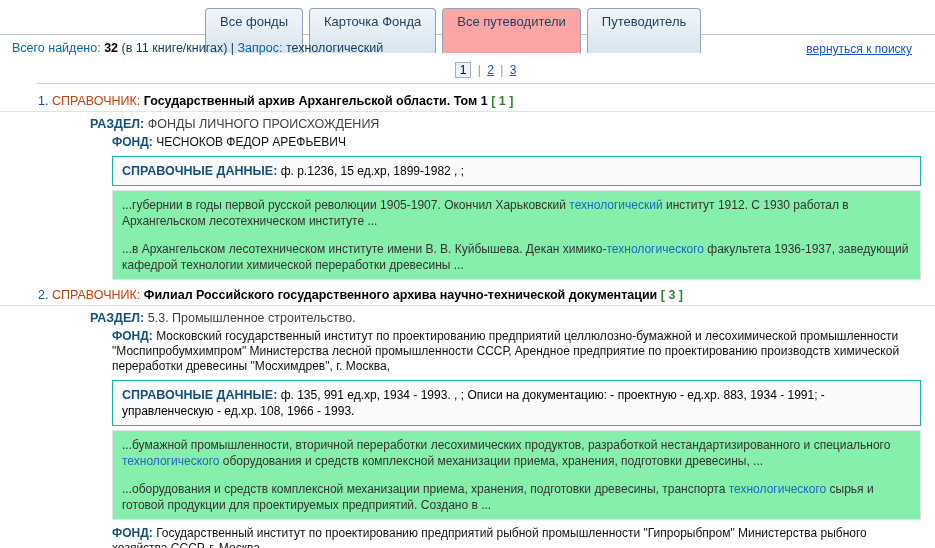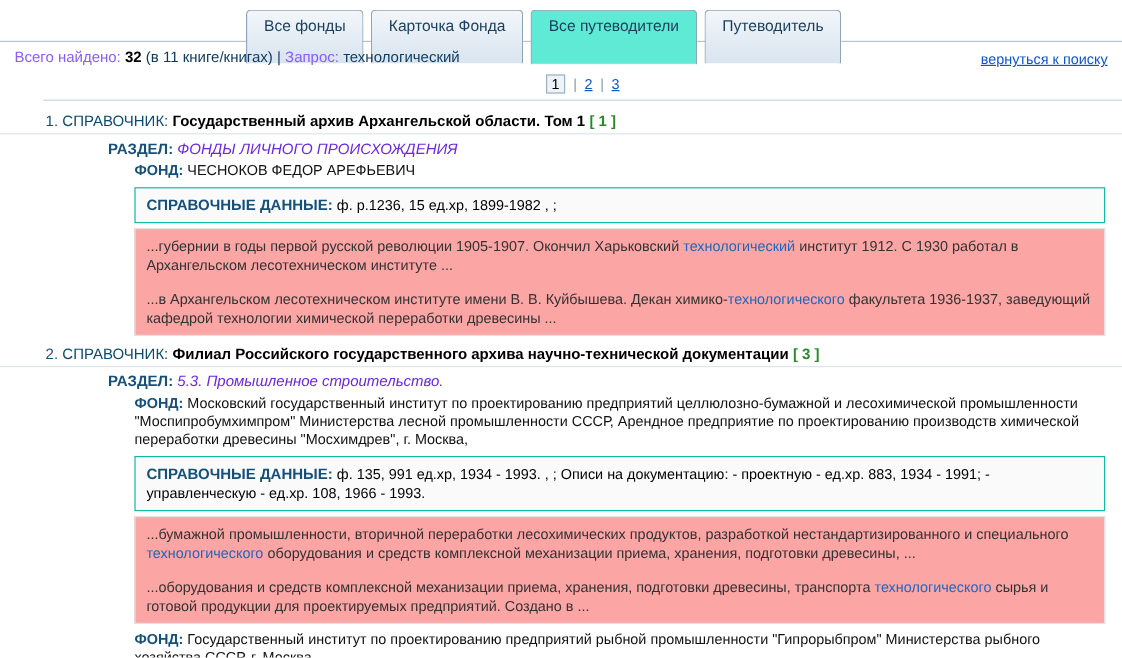--- a/index.html
+++ b/index.html
@@ -27,40 +27,40 @@
     border:1px solid #8fa4b8;
     border-bottom:none;
     border-radius:4px 4px 0 0;
     background:linear-gradient(#f2f6fa,#d8e4ef);
     color:#1a3e5c;
     line-height:14px;
     white-space:nowrap;
     cursor:pointer;
   }
   .tab.active{
-    background:#5eead4;
+    background:#fca5a5;
     color:#1a3e5c;
     position:relative;
     top:1px;
     border-bottom:1px solid #ffffff;
     font-weight:normal;
     text-align:center;
   }
   
   .inforow{
     position:relative;
     padding:6px 10px 2px 12px;
     font-size:12.5px;
     color:#0d3a5c;
     height:18px;
   }
-  .inforow .lbl{color:#8b5cf6;}
+  .inforow .lbl{color:#0369a1;}
   .inforow b{color:#000;}
   .back-link{
-    position:absolute;right:12px;top:7px;
+    position:absolute;right:23px;top:7px;
     color:#1155cc;text-decoration:underline;cursor:pointer;font-size:12px;
   }
   
   .pager{
     text-align:center;
     padding:2px 0 6px 0;
     font-size:12px;
     color:#444;
     border-bottom:1px solid #c9d6e2;
     margin-left:36px;
@@ -77,39 +77,39 @@
   }
   .result{
     padding:0 0 0 0;
   }
   .res-head{
     padding:4px 0 3px 38px;
     font-size:12.5px;
     border-bottom:1px solid #dde5ec;
   }
   .res-num{color:#14507a;}
-  .res-key{color:#0c4a6e;}
+  .res-key{color:#c2410c;}
   .res-title{color:#000;font-weight:bold;}
   .res-count{color:#2a8a2a;font-weight:bold;}
   .block{padding-left:90px;padding-right:14px;}
   .razdel{padding:5px 0 2px 0;font-size:12.5px;}
   .razdel .k{color:#14507a;font-weight:bold;}
-  .razdel .v{color:#6d28d9;font-style:italic;}
+  .razdel .v{color:#404040;}
   .fond{padding:2px 0 2px 22px;font-size:12px;line-height:15px;}
   .fond .k{color:#14507a;font-weight:bold;}
   .fond .v{color:#111;}
   .panel{
     margin:4px 0 4px 22px;
     border:1px solid #14b8a6;
     background:#fafafa;
     padding:6px 9px;
     font-size:12px;
     line-height:16px;
   }
-  .panel.plain{background:#fca5a5;border:1px solid #e2e2e2;color:#333;}
+  .panel.plain{background:#86efac;border:1px solid #e2e2e2;color:#333;}
   .panel .k{color:#14507a;font-weight:bold;font-size:12.5px;}
   .snip{margin:0;padding:0;}
   .snip + .snip{margin-top:12px;}
   .hl{color:#2266bb;}
   .clip{overflow:hidden;}
 </style>
 </head>
 <body>
 
 <div class="tabbar">

